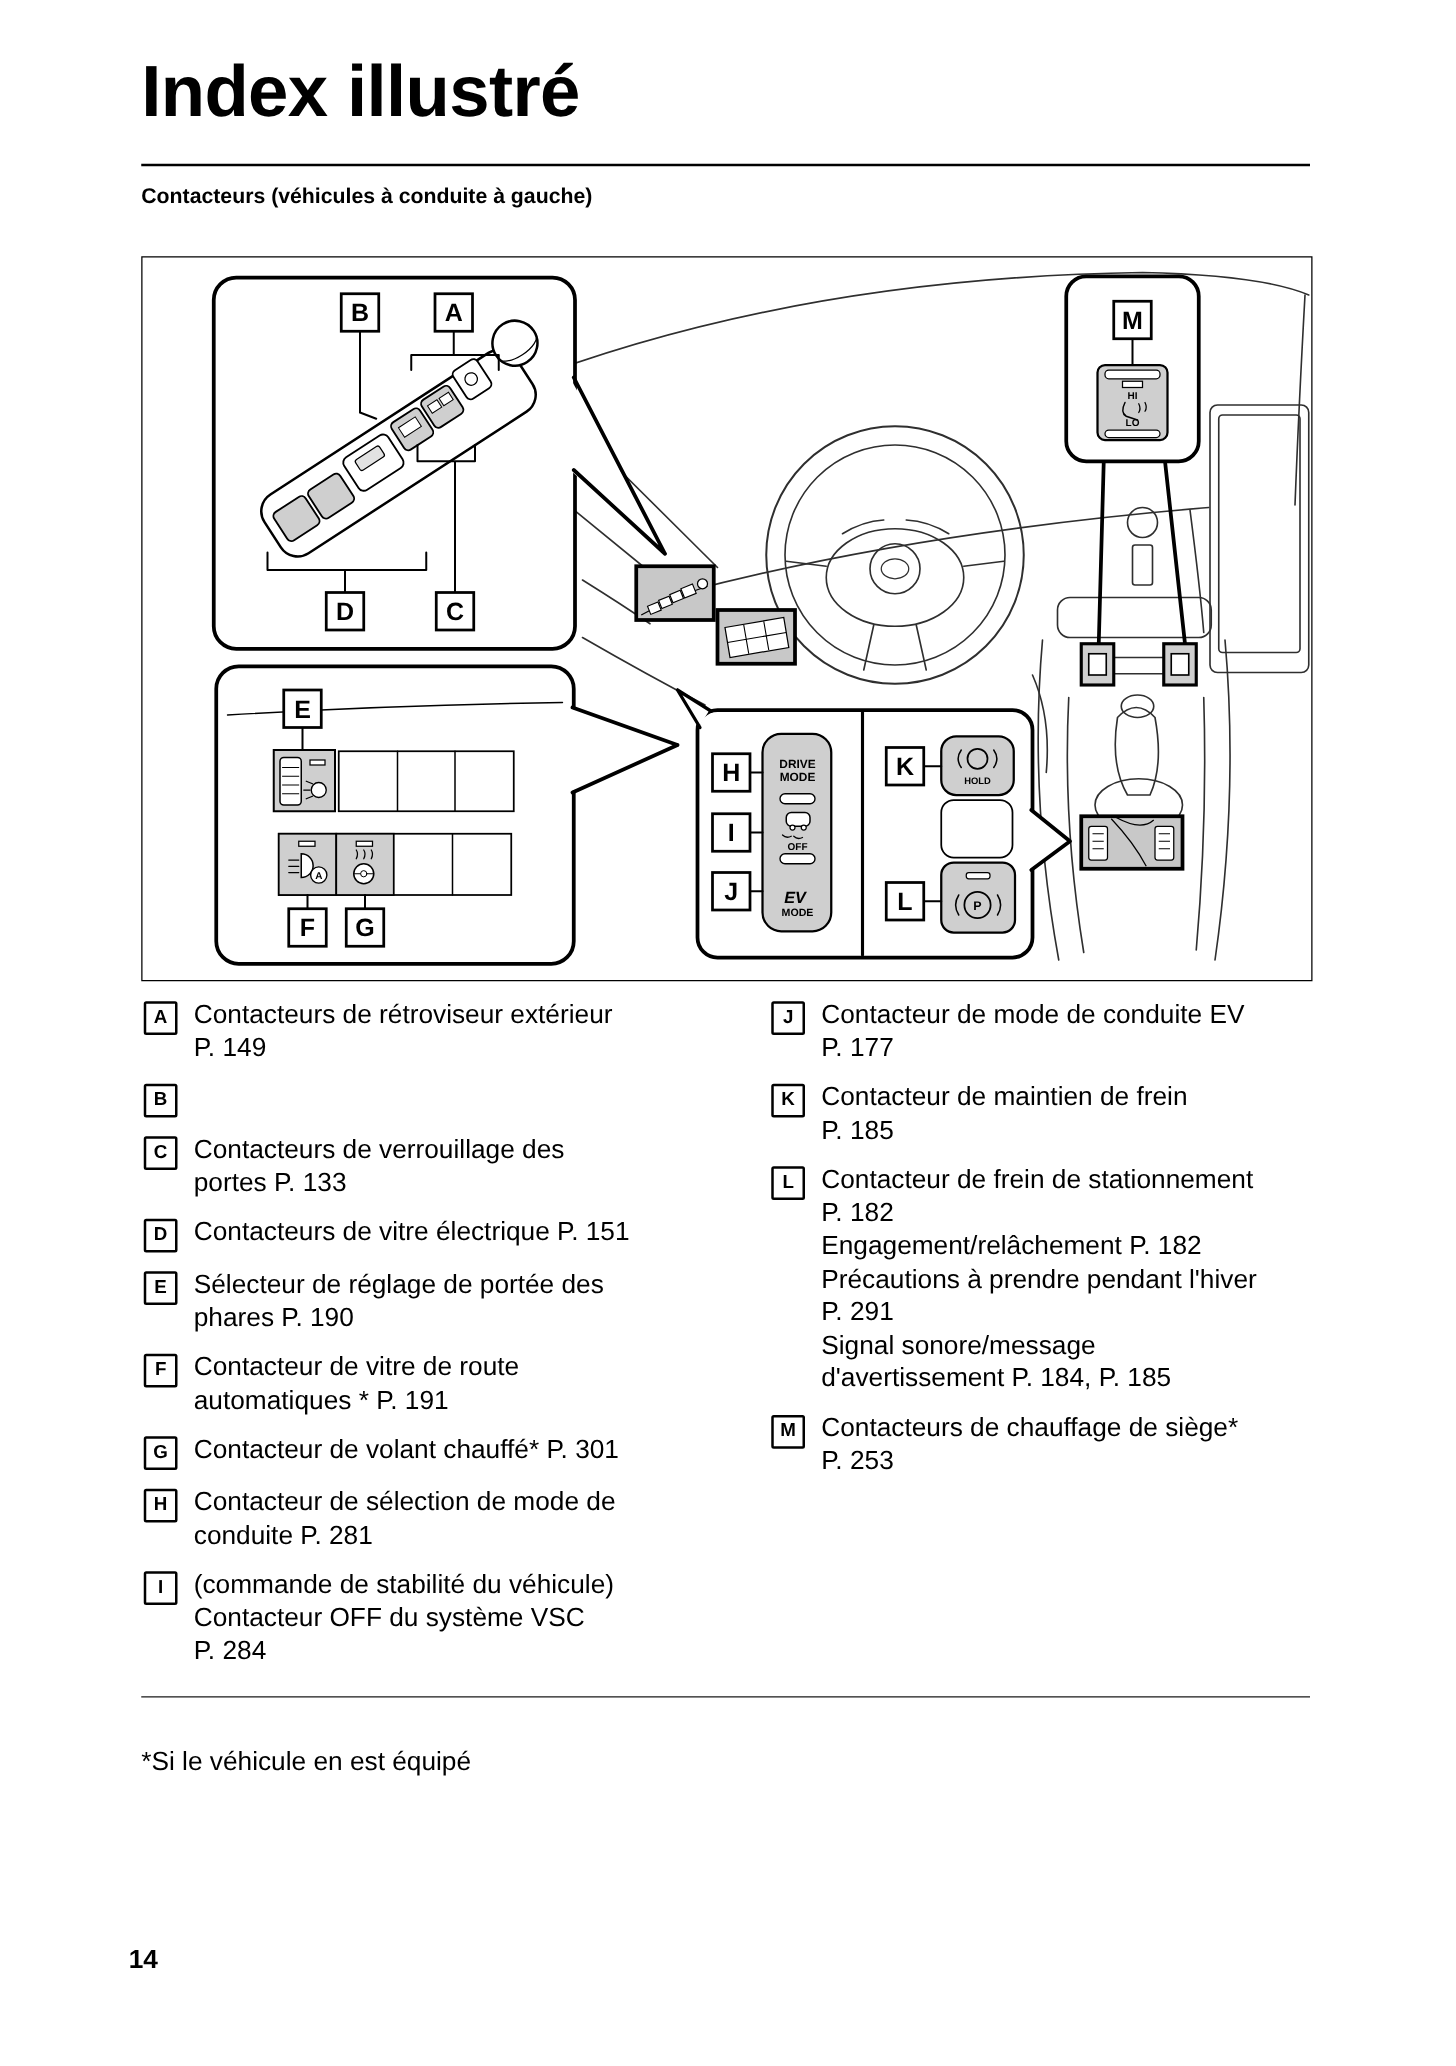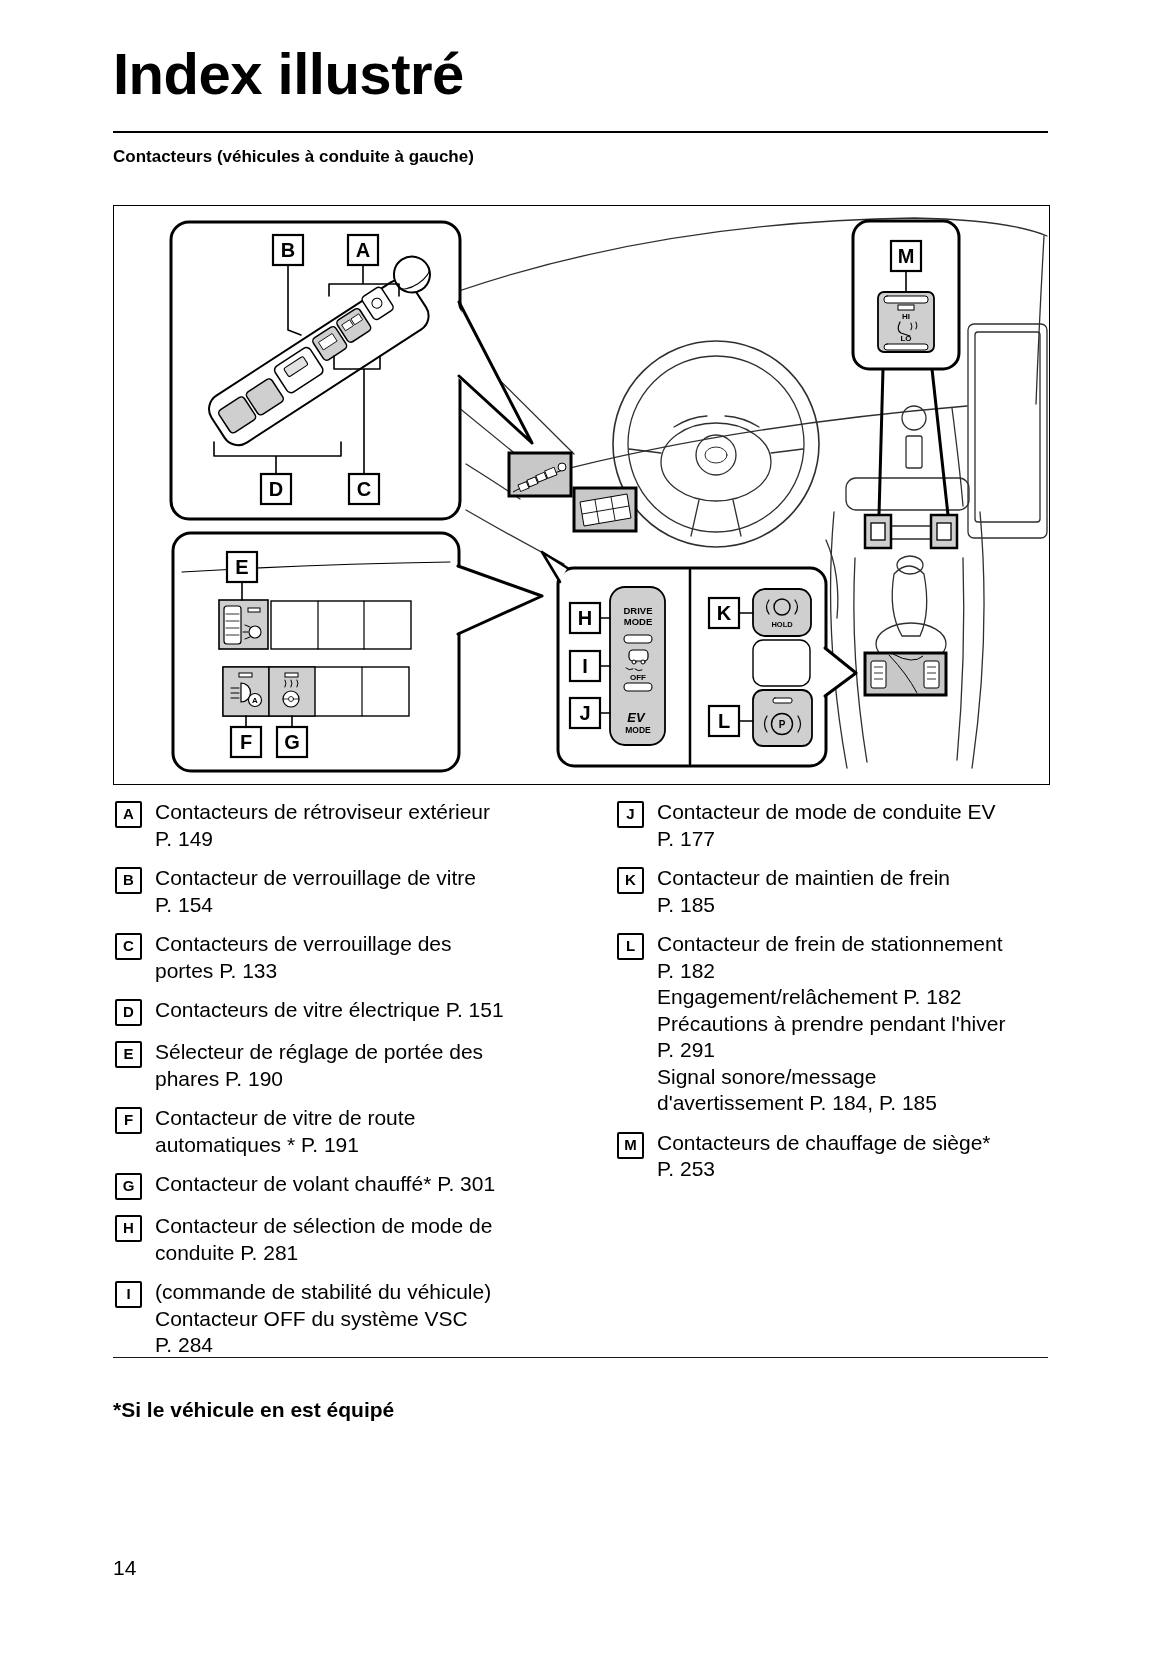--- a/index.html
+++ b/index.html
@@ -16,22 +16,22 @@
   svg text{font-family:"Liberation Sans",sans-serif;fill:#000;}
   .lt-txt{font-weight:bold;font-size:20px;text-anchor:middle;}
   .mini{font-weight:bold;text-anchor:middle;}
   .legend-col{position:absolute;top:799px;}
   #legend-left{left:115px;width:478px;}
   #legend-right{left:617px;width:445px;}
   .legend-item{display:flex;gap:13px;margin-bottom:13px;font-size:21px;line-height:26.5px;}
   .marker{flex:0 0 auto;width:23px;height:23px;border:2px solid #000;border-radius:2px;
           font-size:15px;font-weight:bold;display:flex;align-items:center;justify-content:center;margin-top:2px;}
   #footnote-rule{left:113px;top:1357px;width:935px;height:1.4px;background:#1a1a1a;}
-  #footnote{left:113px;top:1398px;font-size:21px;font-weight:bold;}
-  #page-number{left:113px;top:1556px;font-size:21px;font-weight:normal;}
+  #footnote{left:113px;top:1398px;font-size:21px;}
+  #page-number{left:103px;top:1556px;font-size:21px;font-weight:bold;}
 </style>
 </head>
 <body>
 
 <div class="abs" id="page-title">Index illustré</div>
 <div class="abs" id="title-rule"></div>
 <div class="abs" id="section-heading">Contacteurs (véhicules à conduite à gauche)</div>
 
 <div class="abs" id="figure-frame">
 <svg viewBox="0 0 935 578" width="935" height="578">
@@ -278,24 +278,20 @@
 <div class="legend-col" id="legend-left">
     <div class="legend-item">
       <span class="marker">A</span>
       <div class="ltext">
         <div>Contacteurs de rétroviseur extérieur</div>
         <div>P. 149</div>
       </div>
     </div>
     <div class="legend-item">
       <span class="marker">B</span>
-      <div class="ltext">
-        <div>Contacteur de verrouillage de vitre</div>
-        <div>P. 154</div>
-      </div>
     </div>
     <div class="legend-item">
       <span class="marker">C</span>
       <div class="ltext">
         <div>Contacteurs de verrouillage des</div>
         <div>portes P. 133</div>
       </div>
     </div>
     <div class="legend-item">
       <span class="marker">D</span>

